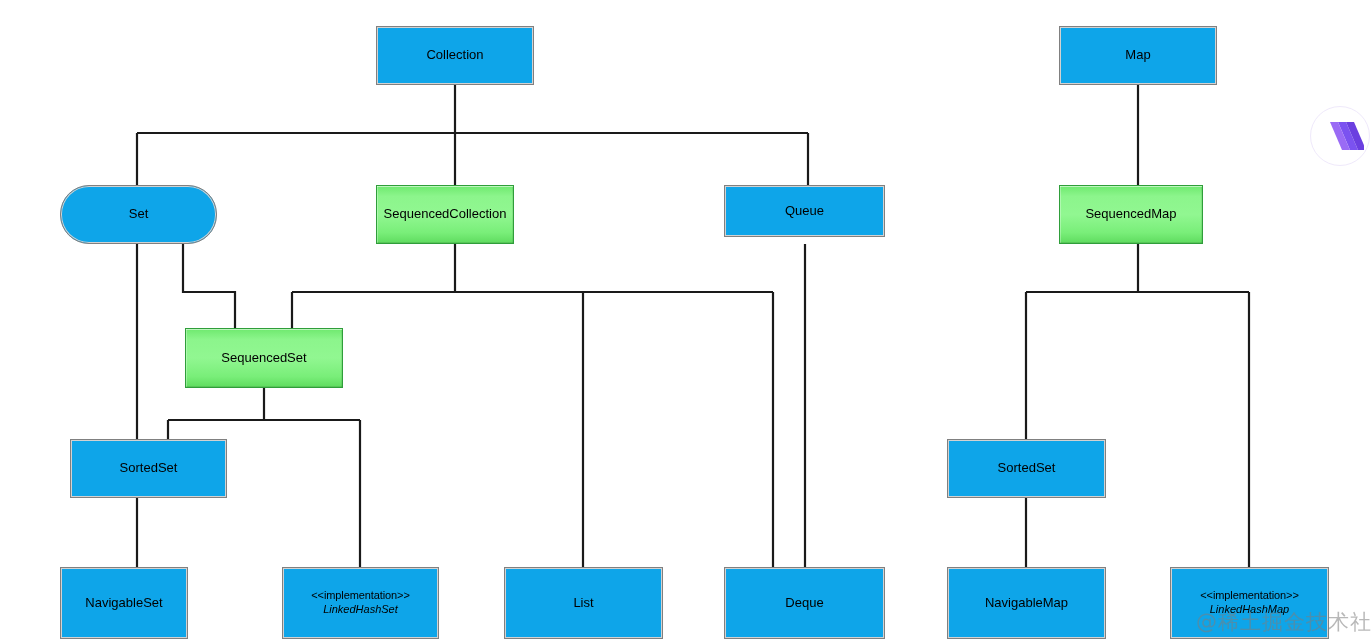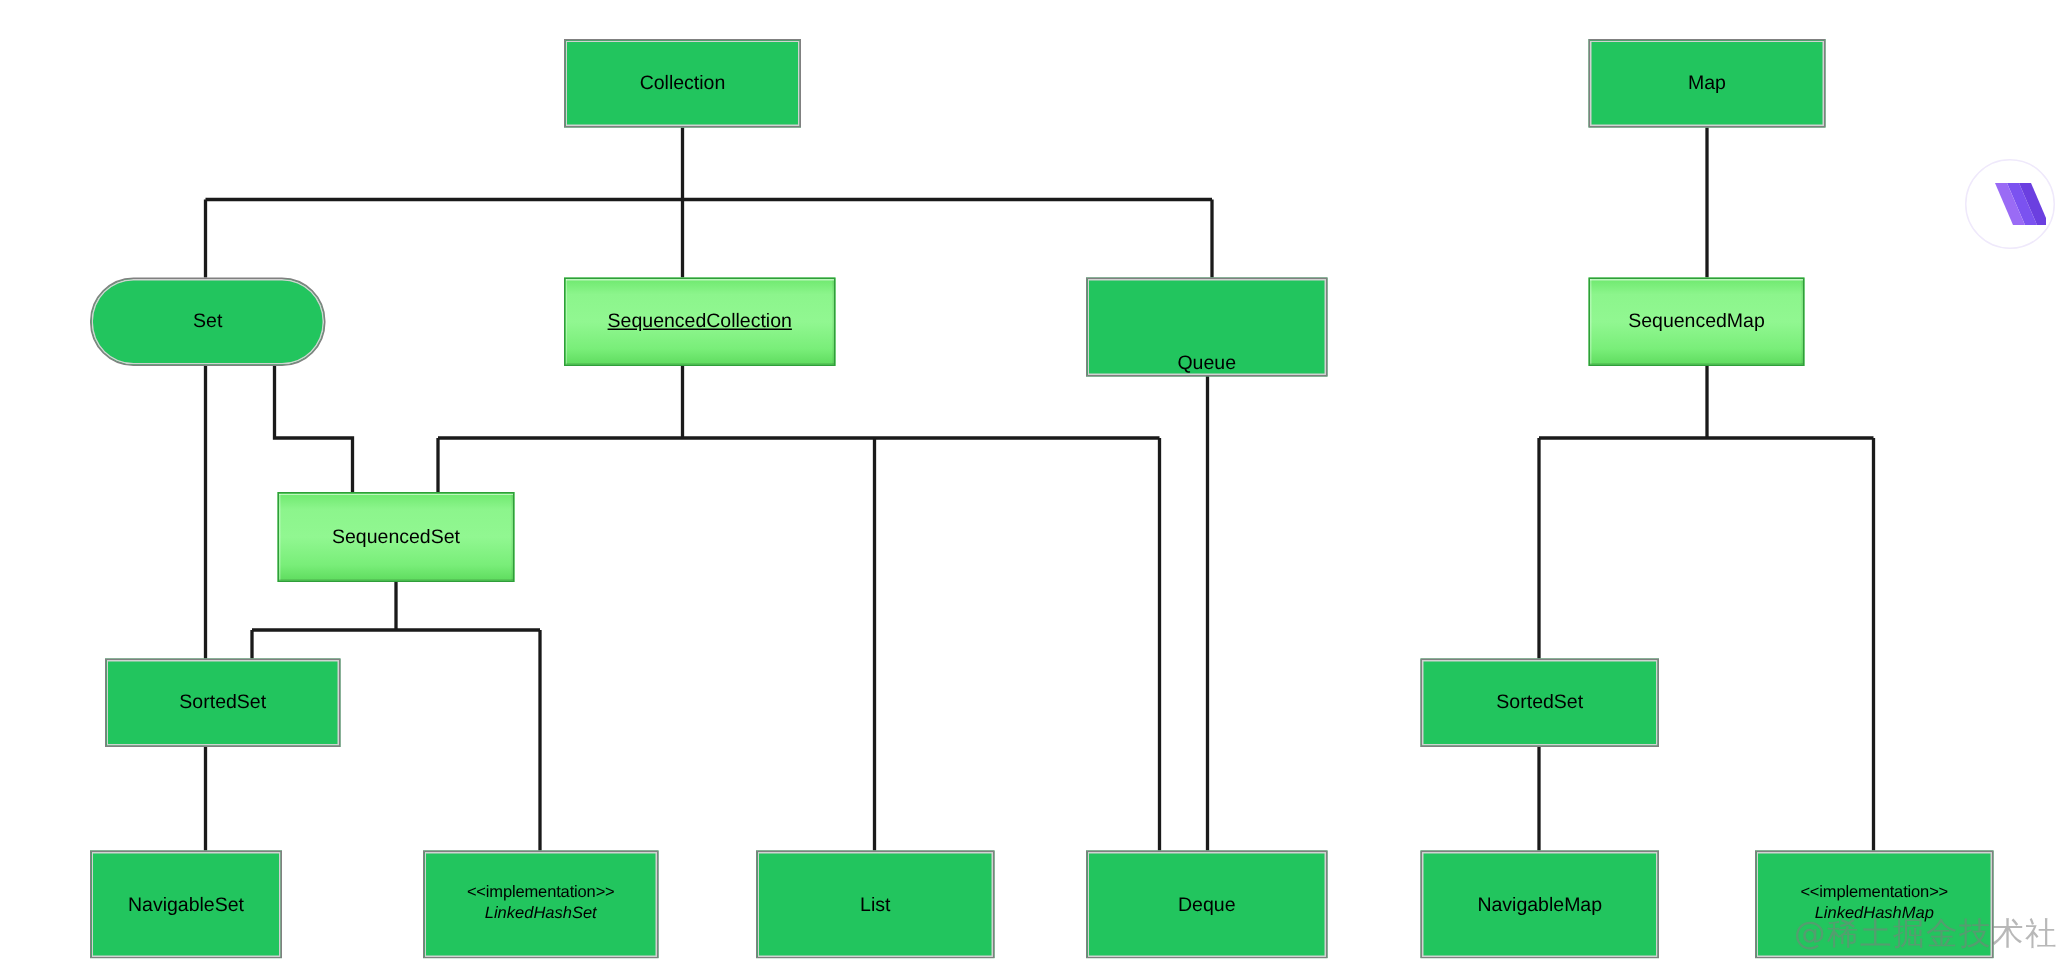--- a/index.html
+++ b/index.html
@@ -34,21 +34,21 @@
     align-items: center;
     justify-content: center;
     border: 1px solid #6b6b6b;
     font-size: 13px;
     line-height: 1.25;
     color: #000000;
     text-align: center;
     z-index: 2;
   }
   .node.gray {
-    background: #22c55e;
+    background: #0ea5e9;
     border-color: #808080;
     box-shadow: inset 0 0 0 1px #d2d2d2;
   }
   .node.green {
     background: #74ef74;
     border: 1px solid #2f9e3a;
     background-image:
       linear-gradient(to bottom,
         #6fe96f 0%,
         #8cf58c 18%,
@@ -128,24 +128,24 @@
   <div id="node-layer">
       <div class="node gray" style="left: 376px; top: 26px; width: 158px; height: 59px;">
         <div class="label">Collection</div>
       </div>
       <div class="node gray" style="left: 1059px; top: 26px; width: 158px; height: 59px;">
         <div class="label">Map</div>
       </div>
       <div class="node gray" style="left: 60px; top: 185px; width: 157px; height: 59px; border-radius: 29px;">
         <div class="label">Set</div>
       </div>
-      <div class="node green" style="left: 376px; top: 185px; width: 181px; height: 59px; text-decoration: underline;">
+      <div class="node green" style="left: 376px; top: 185px; width: 138px; height: 59px;">
         <div class="label">SequencedCollection</div>
       </div>
-      <div class="node gray" style="left: 724px; top: 185px; width: 161px; height: 66px; justify-content: flex-end;">
+      <div class="node gray" style="left: 724px; top: 185px; width: 161px; height: 52px;">
         <div class="label">Queue</div>
       </div>
       <div class="node green" style="left: 1059px; top: 185px; width: 144px; height: 59px;">
         <div class="label">SequencedMap</div>
       </div>
       <div class="node green" style="left: 185px; top: 328px; width: 158px; height: 60px;">
         <div class="label">SequencedSet</div>
       </div>
       <div class="node gray" style="left: 60px; top: 439px; width: 157px; height: 59px; margin-left: 10px;">
         <div class="label">SortedSet</div>

